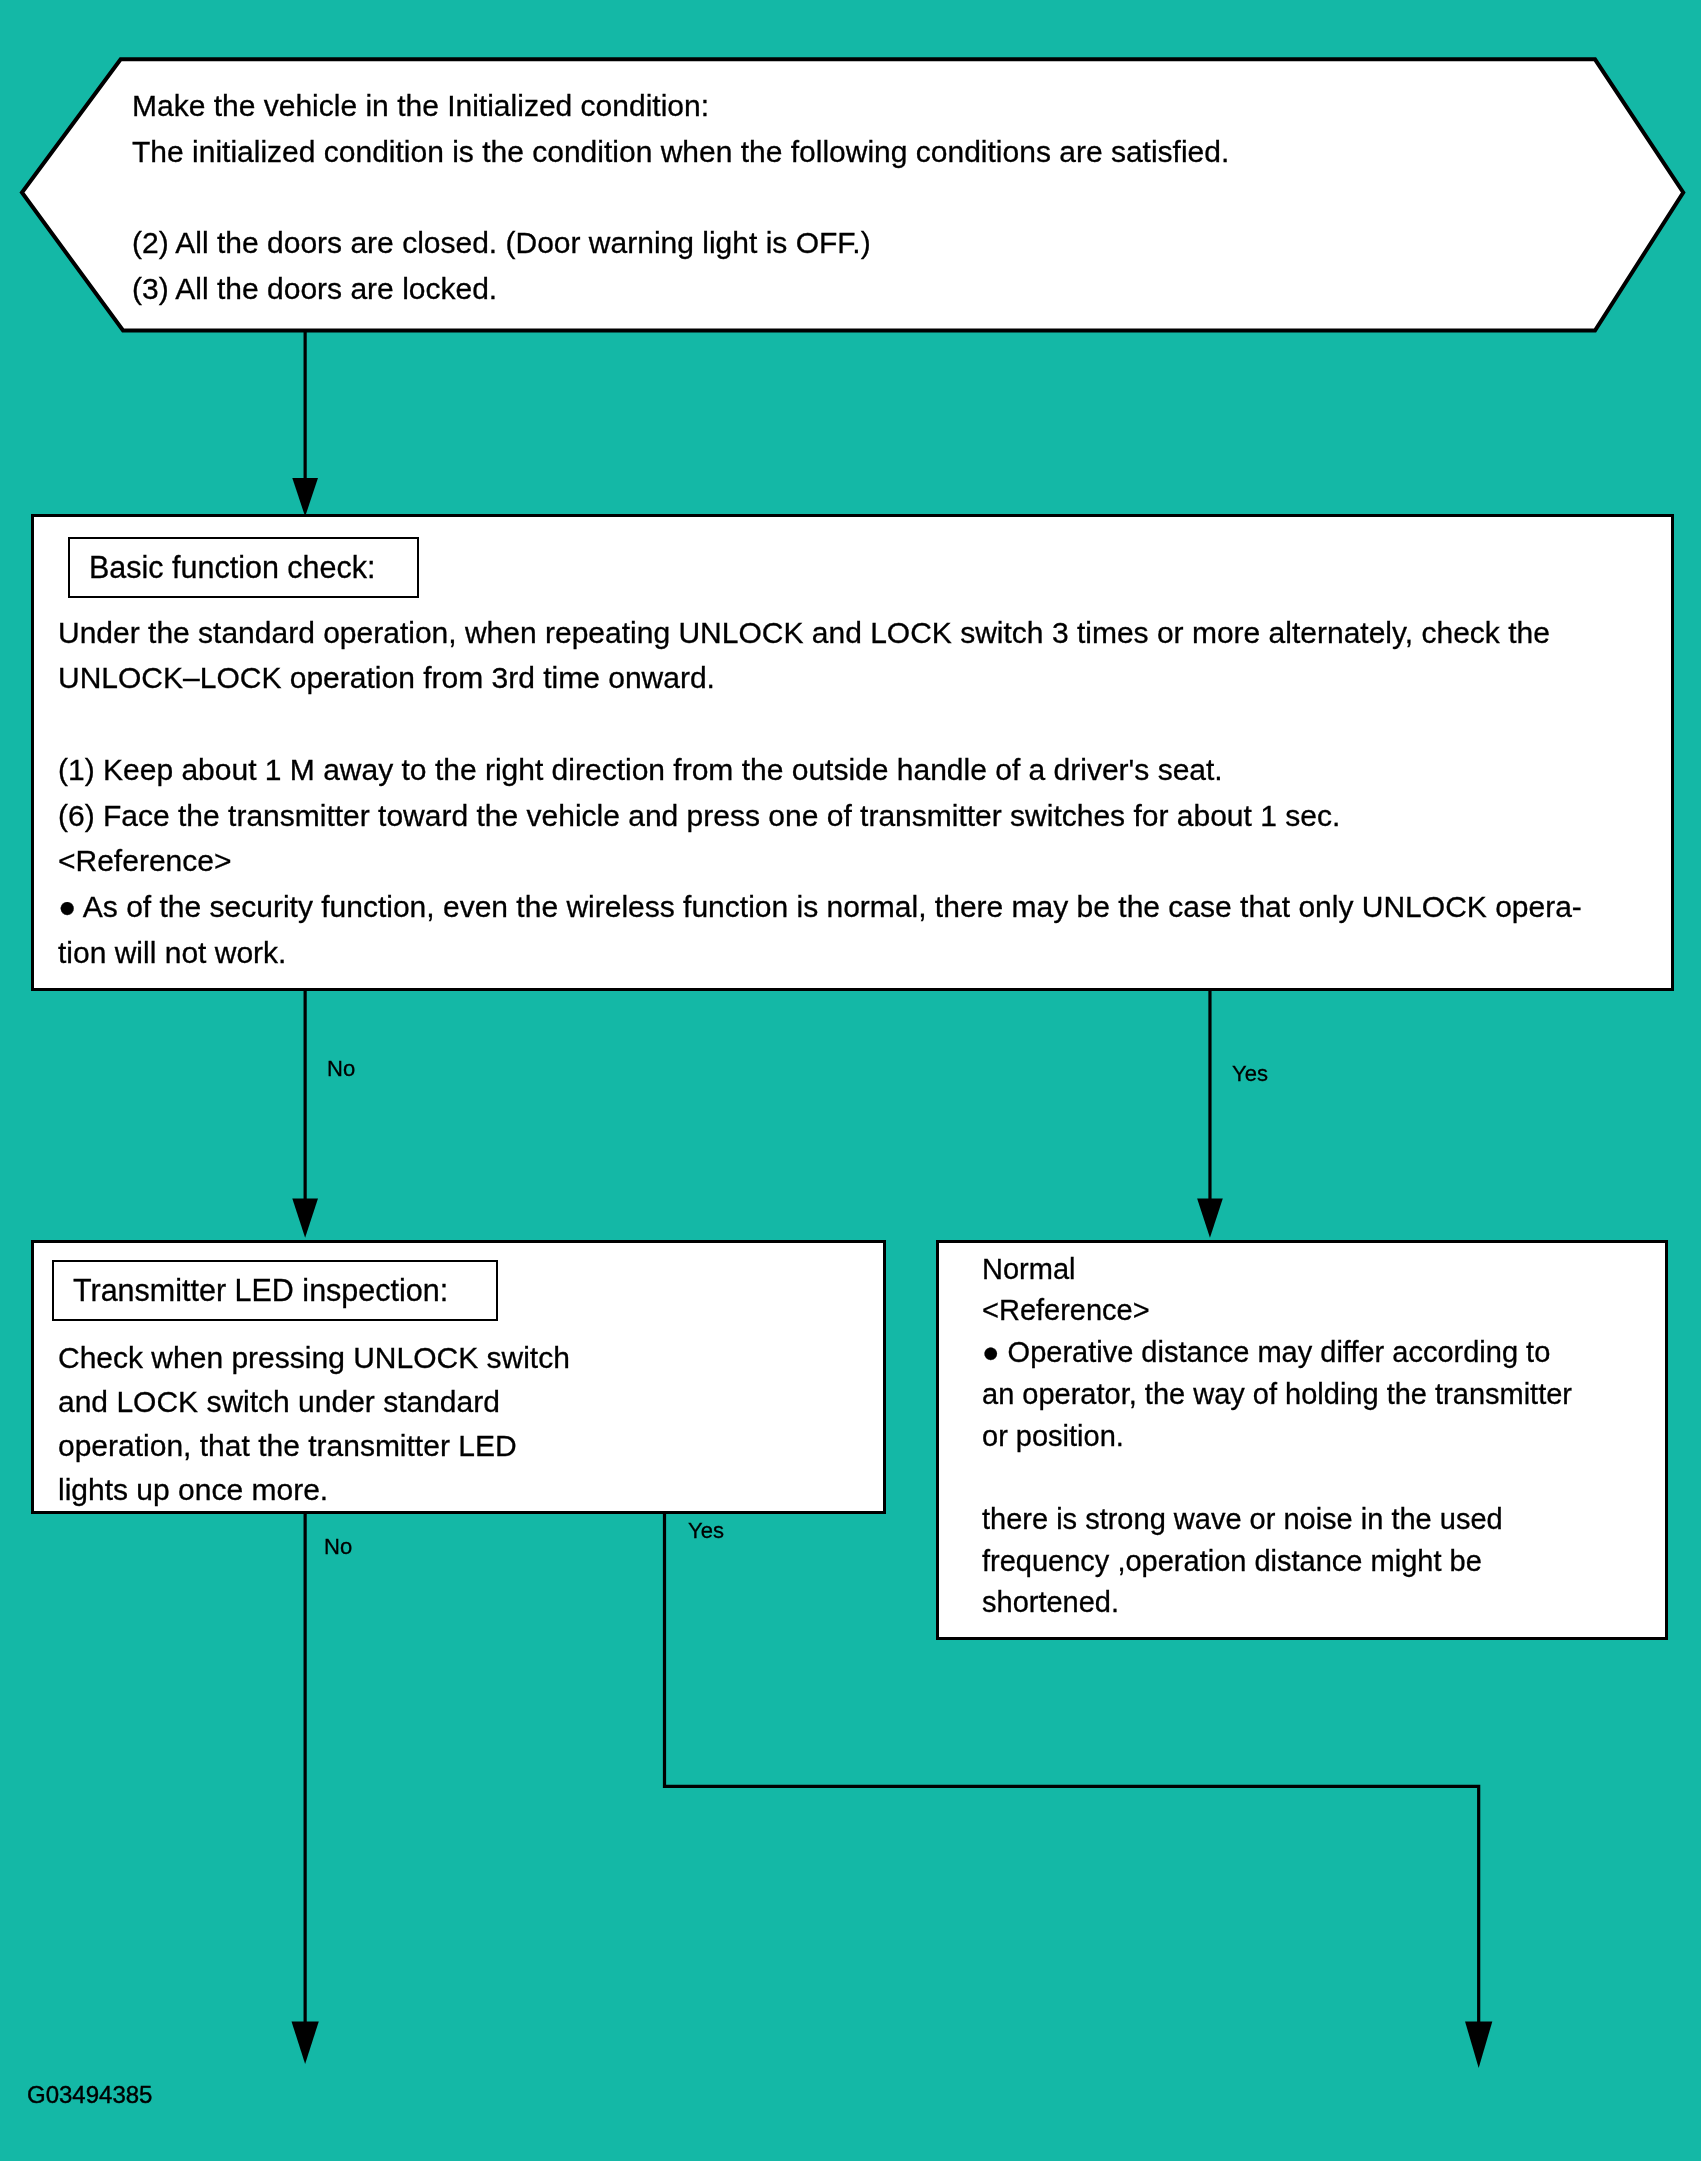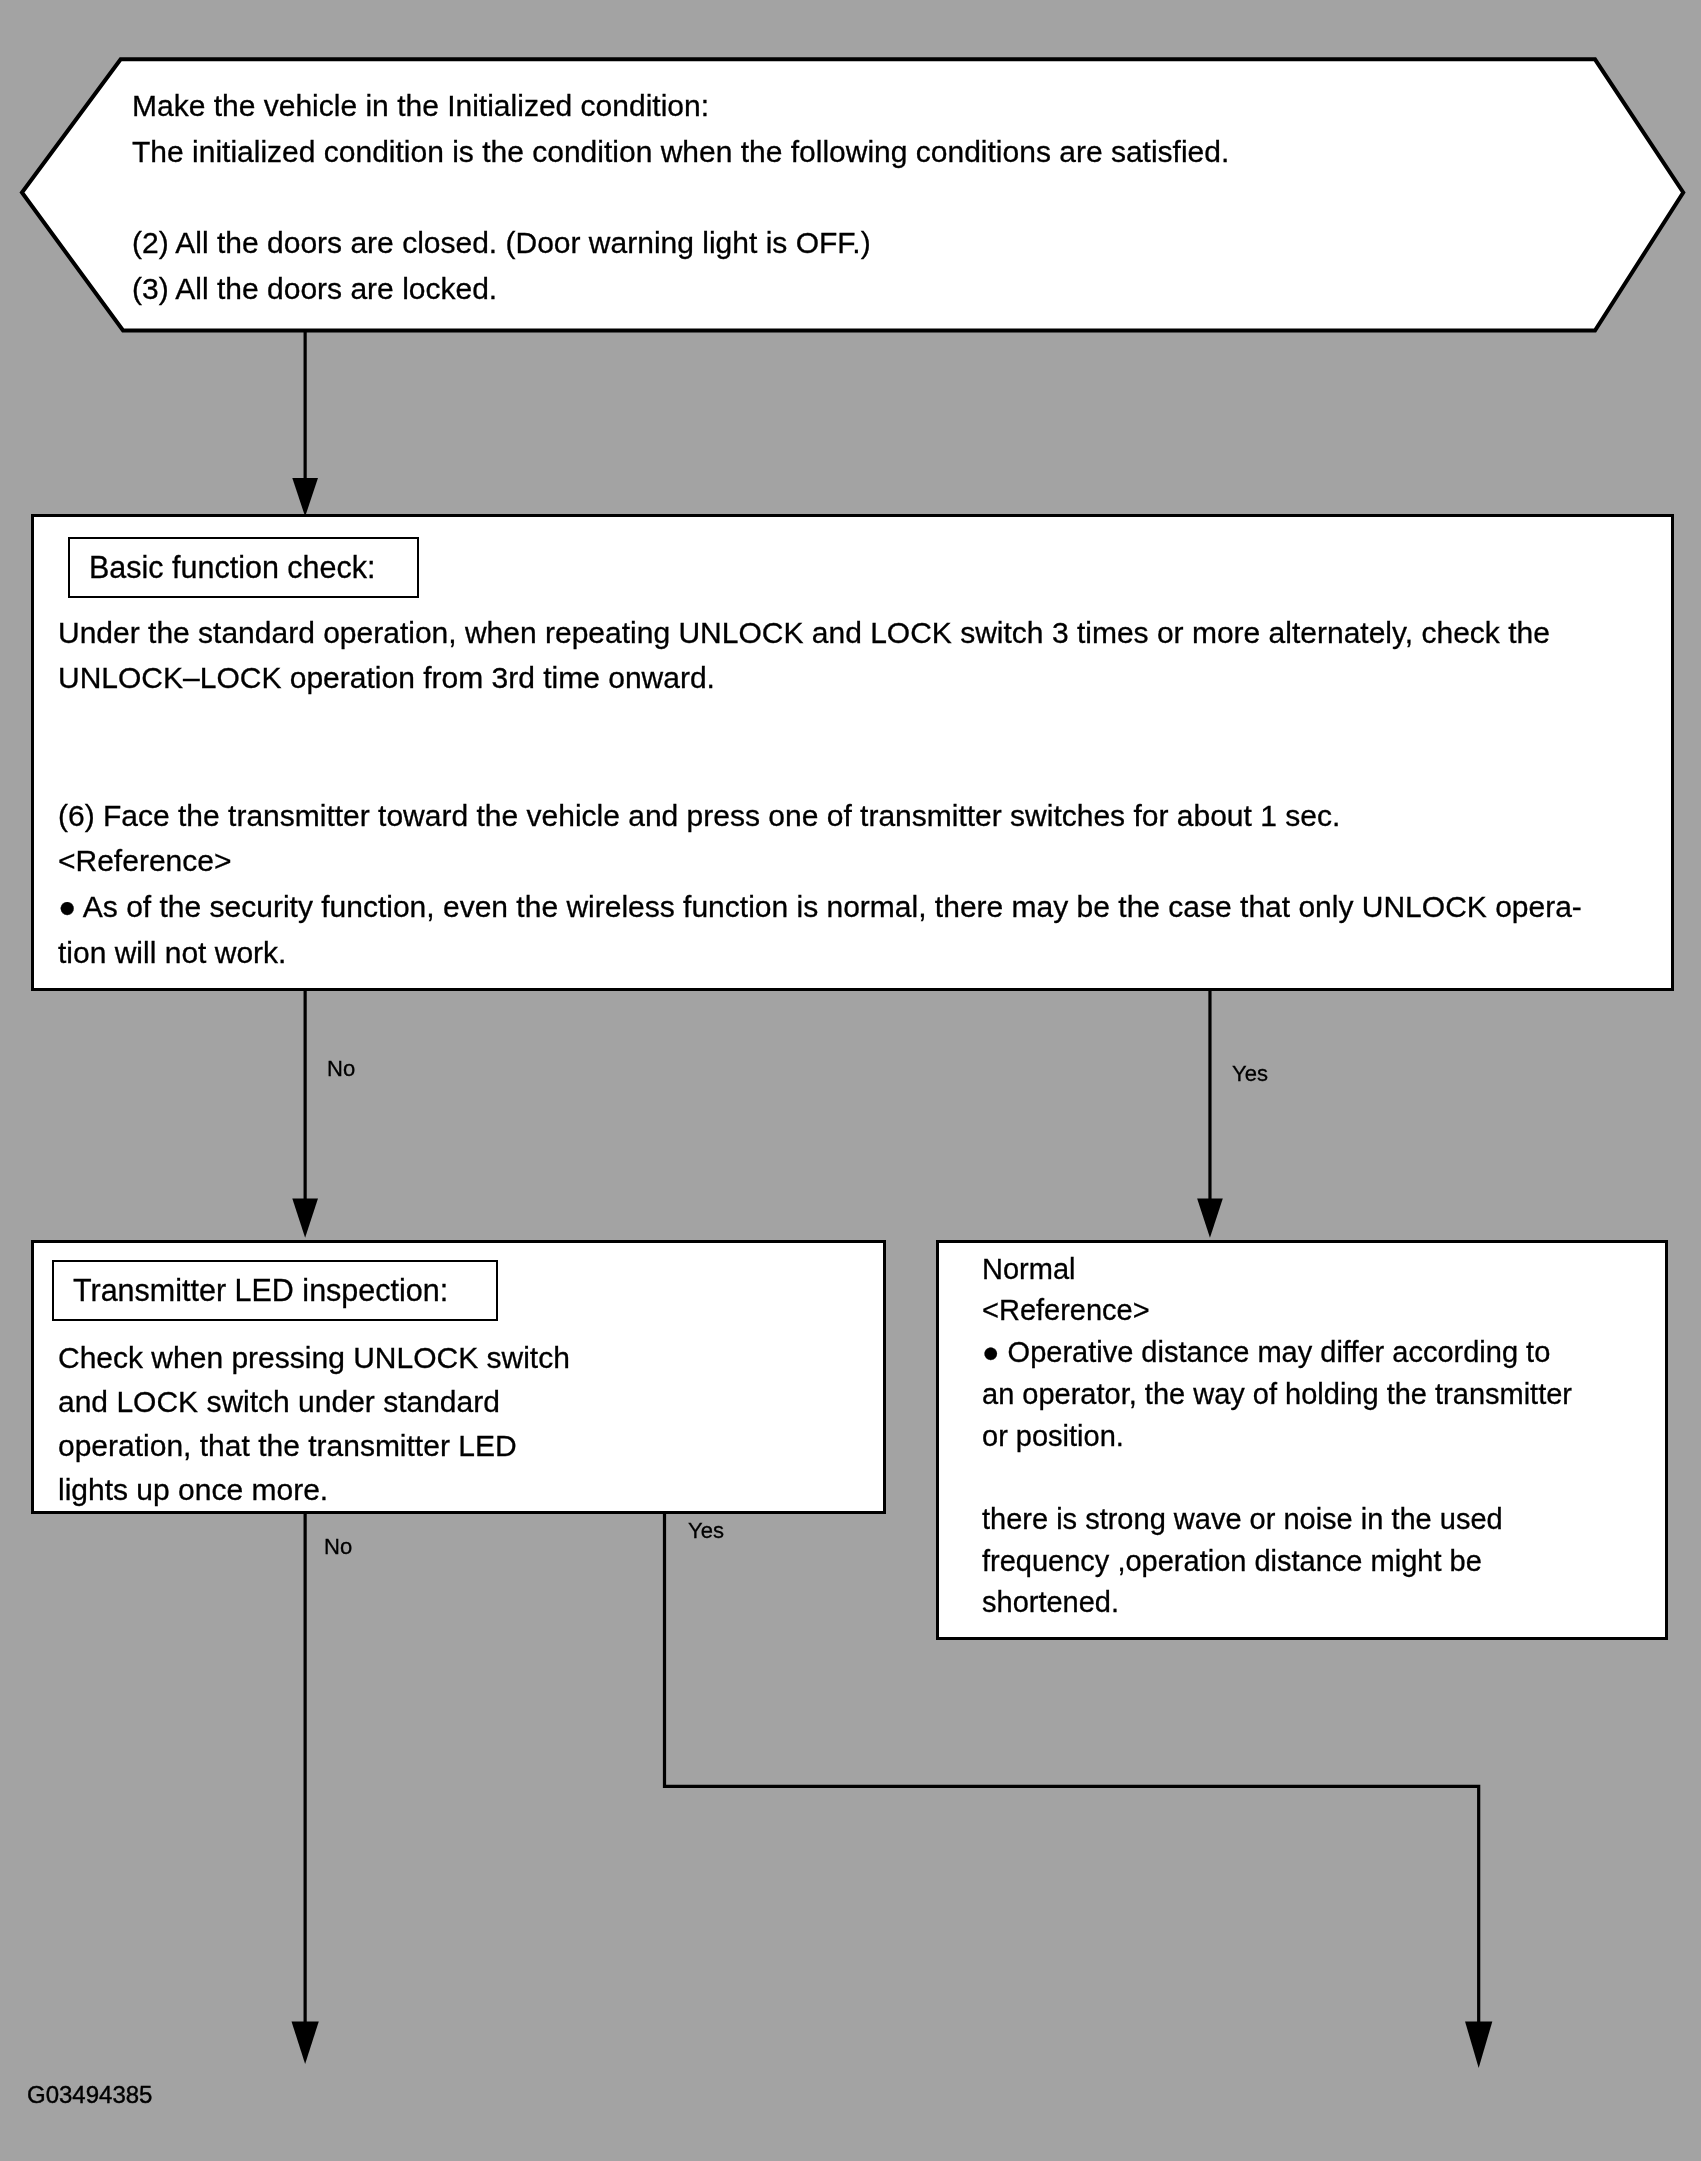--- a/index.html
+++ b/index.html
@@ -1,20 +1,20 @@
 <!DOCTYPE html>
 <html style="font-size:13px"><head>
 <meta charset="utf-8">
 <style>
   html,body{margin:0;padding:0;background:#ffffff;}
   #page{
     position:relative;
     width:1702px;
     height:2161px;
-    background:#a3a3a3;
+    background:#14b8a6;
     font-family:"Liberation Sans", sans-serif;
     color:#000;
     overflow:hidden;
   }
   .lines-layer{position:absolute;left:0;top:0;z-index:1;}
   .box{position:absolute;border:3.2px solid #000;background:#ffffff;z-index:2;box-sizing:border-box;}
   .labelbox{
     position:absolute;border:2.4px solid #000;background:#ffffff;z-index:3;
     box-sizing:border-box;display:flex;align-items:center;
     padding-left:19px;font-size:30.5px;white-space:nowrap;margin-left:20px;
@@ -63,20 +63,21 @@
   <div class="tl" style="left:132px;top:88px">Make the vehicle in the Initialized condition:</div>
   <div class="tl" style="left:132px;top:134px">The initialized condition is the condition when the following conditions are satisfied.</div>
   <div class="tl" style="left:132px;top:225px">(2) All the doors are closed. (Door warning light is OFF.)</div>
   <div class="tl" style="left:132px;top:271px">(3) All the doors are locked.</div>
 
   <div class="box" style="left:30.5px;top:514px;width:1643px;height:477px"></div>
   <div class="labelbox" style="left:48px;top:537px;width:351px;height:61px">Basic function check:</div>
 
   <div class="tl" style="left:58px;top:615px">Under the standard operation, when repeating UNLOCK and LOCK switch 3 times or more alternately, check the</div>
   <div class="tl" style="left:58px;top:660px">UNLOCK–LOCK operation from 3rd time onward.</div>
+  <div class="tl" style="left:58px;top:752px">(1) Keep about 1 M away to the right direction from the outside handle of a driver's seat.</div>
   <div class="tl" style="left:58px;top:798px">(6) Face the transmitter toward the vehicle and press one of transmitter switches for about 1 sec.</div>
   <div class="tl" style="left:58px;top:843px">&lt;Reference&gt;</div>
   <div class="tl" style="left:58px;top:889px">● As of the security function, even the wireless function is normal, there may be the case that only UNLOCK opera-</div>
   <div class="tl" style="left:58px;top:935px">tion will not work.</div>
 
   <div class="branch-label" style="left:327px;top:1056px">No</div>
   <div class="branch-label" style="left:1232px;top:1061px">Yes</div>
 
   <div class="box" style="left:30.5px;top:1240px;width:855px;height:274px"></div>
   <div class="labelbox" style="left:32px;top:1260px;width:446px;height:61px">Transmitter LED inspection:</div>

